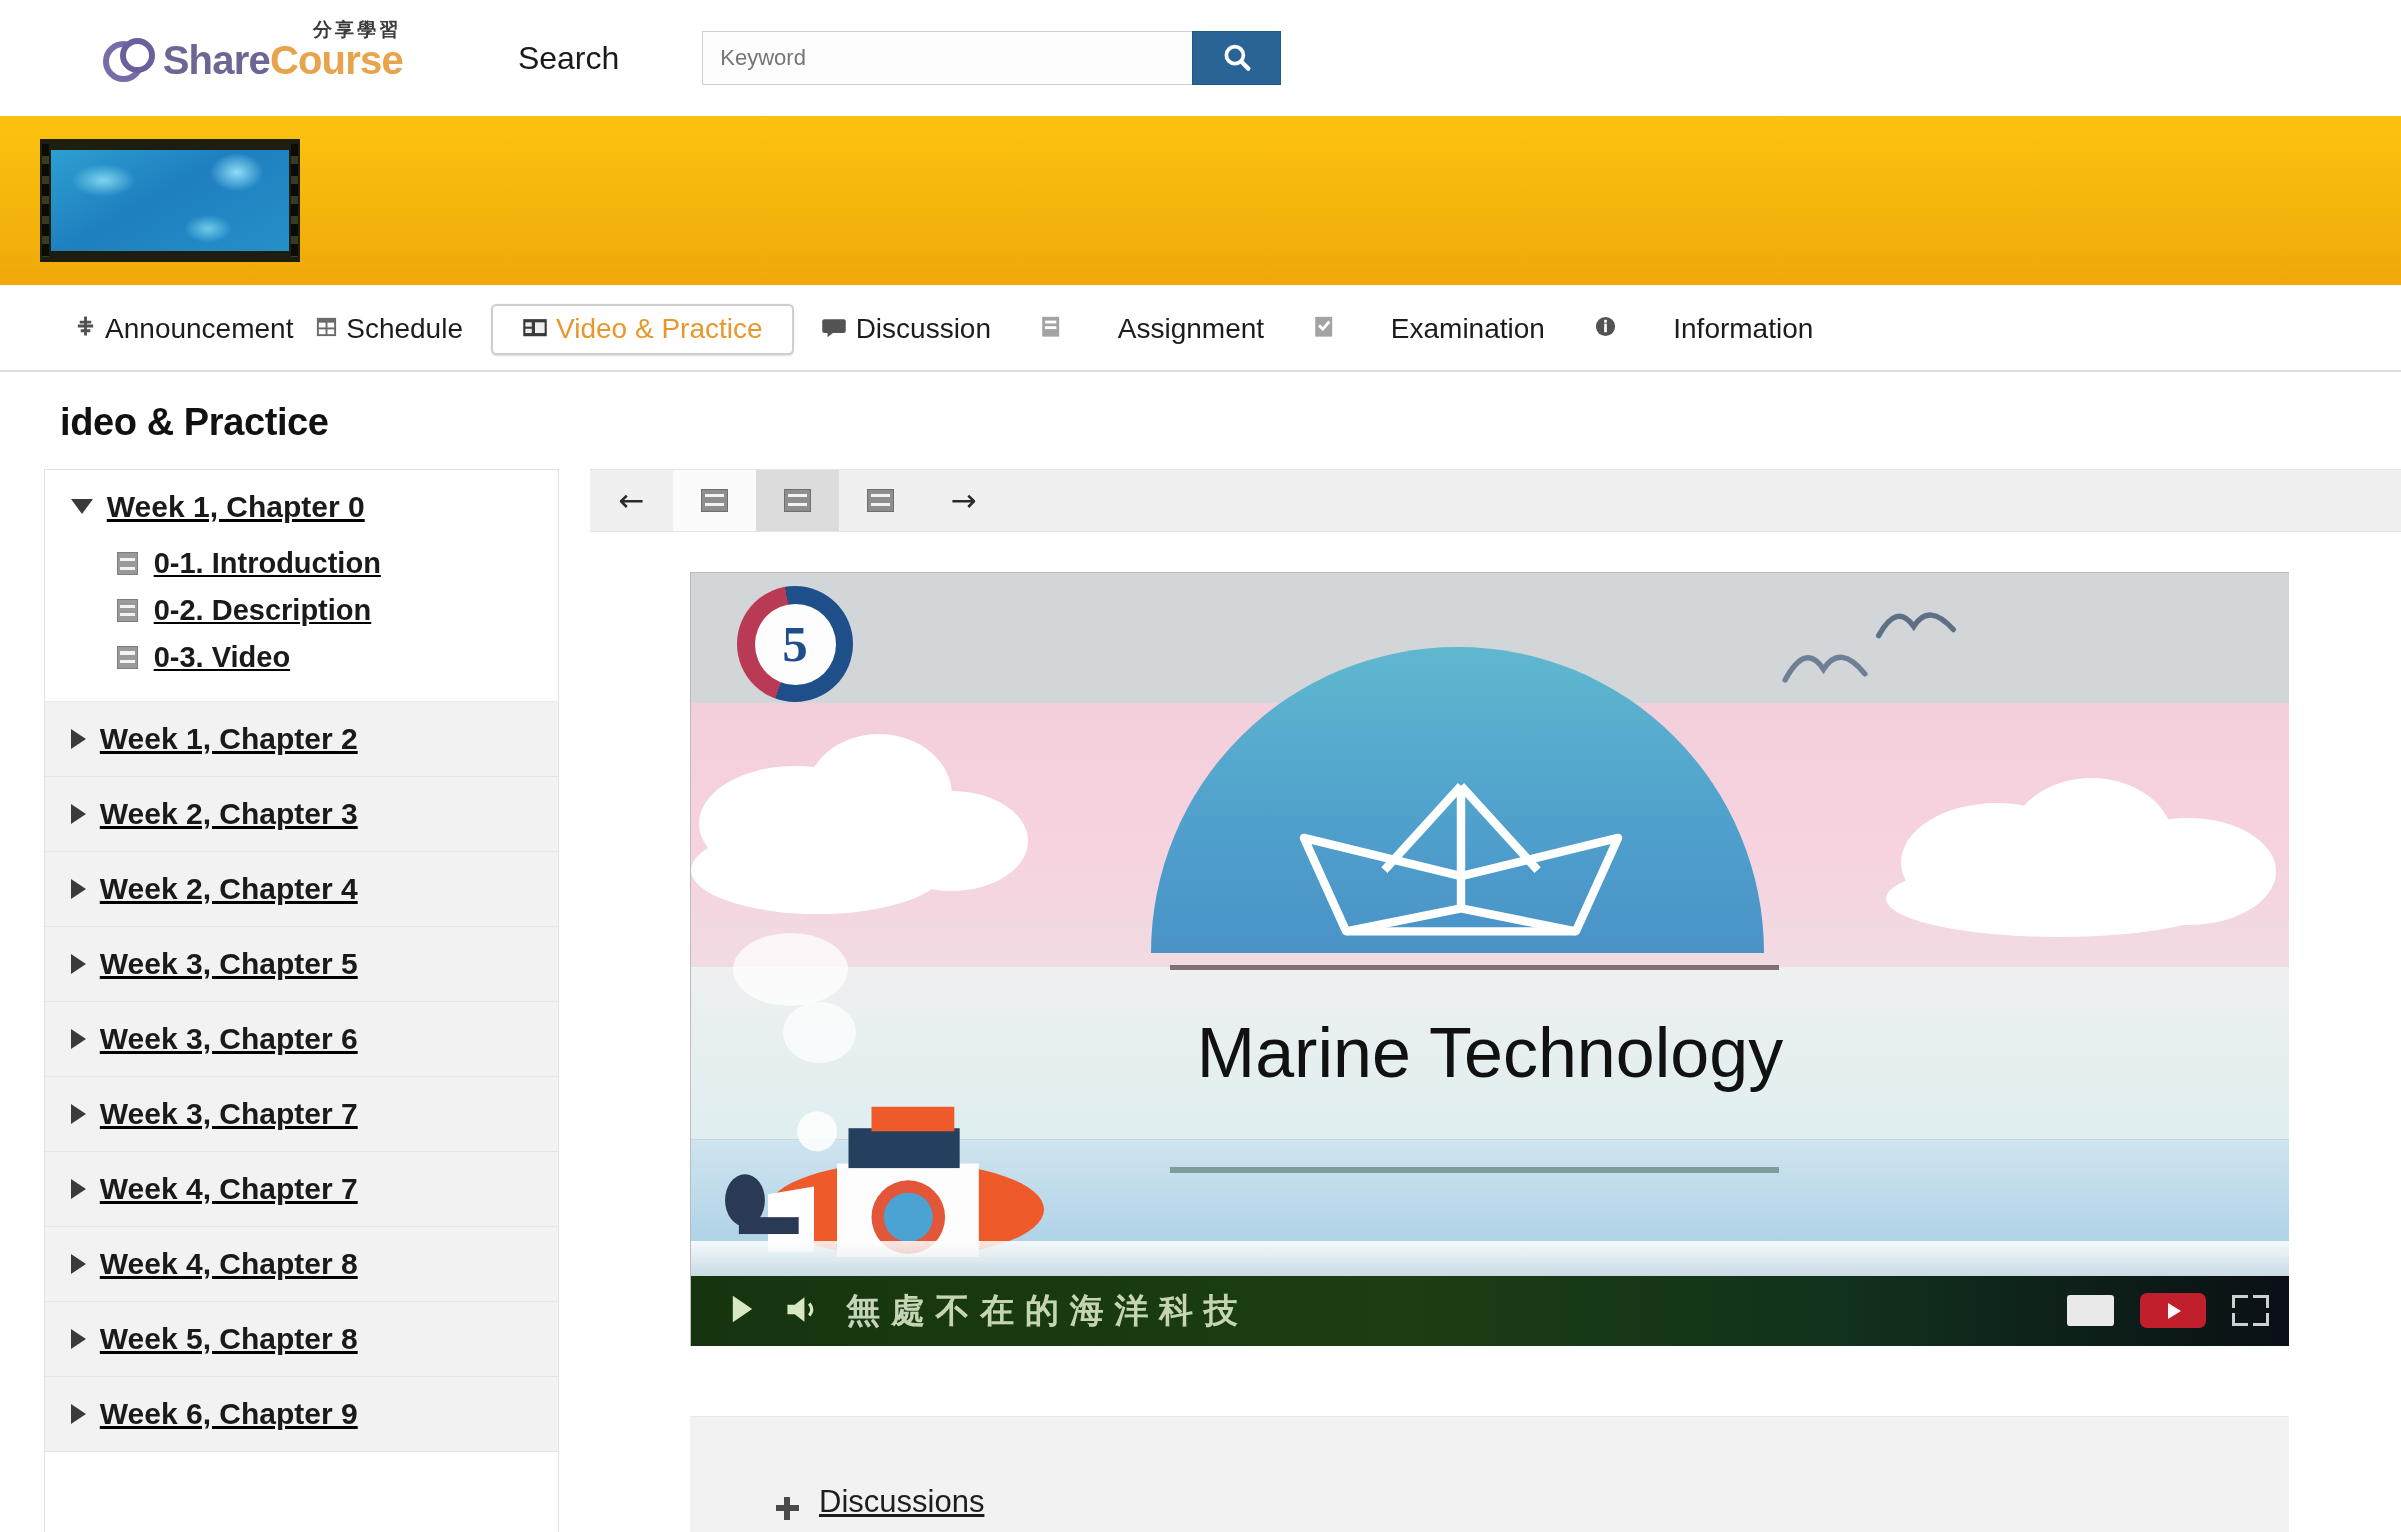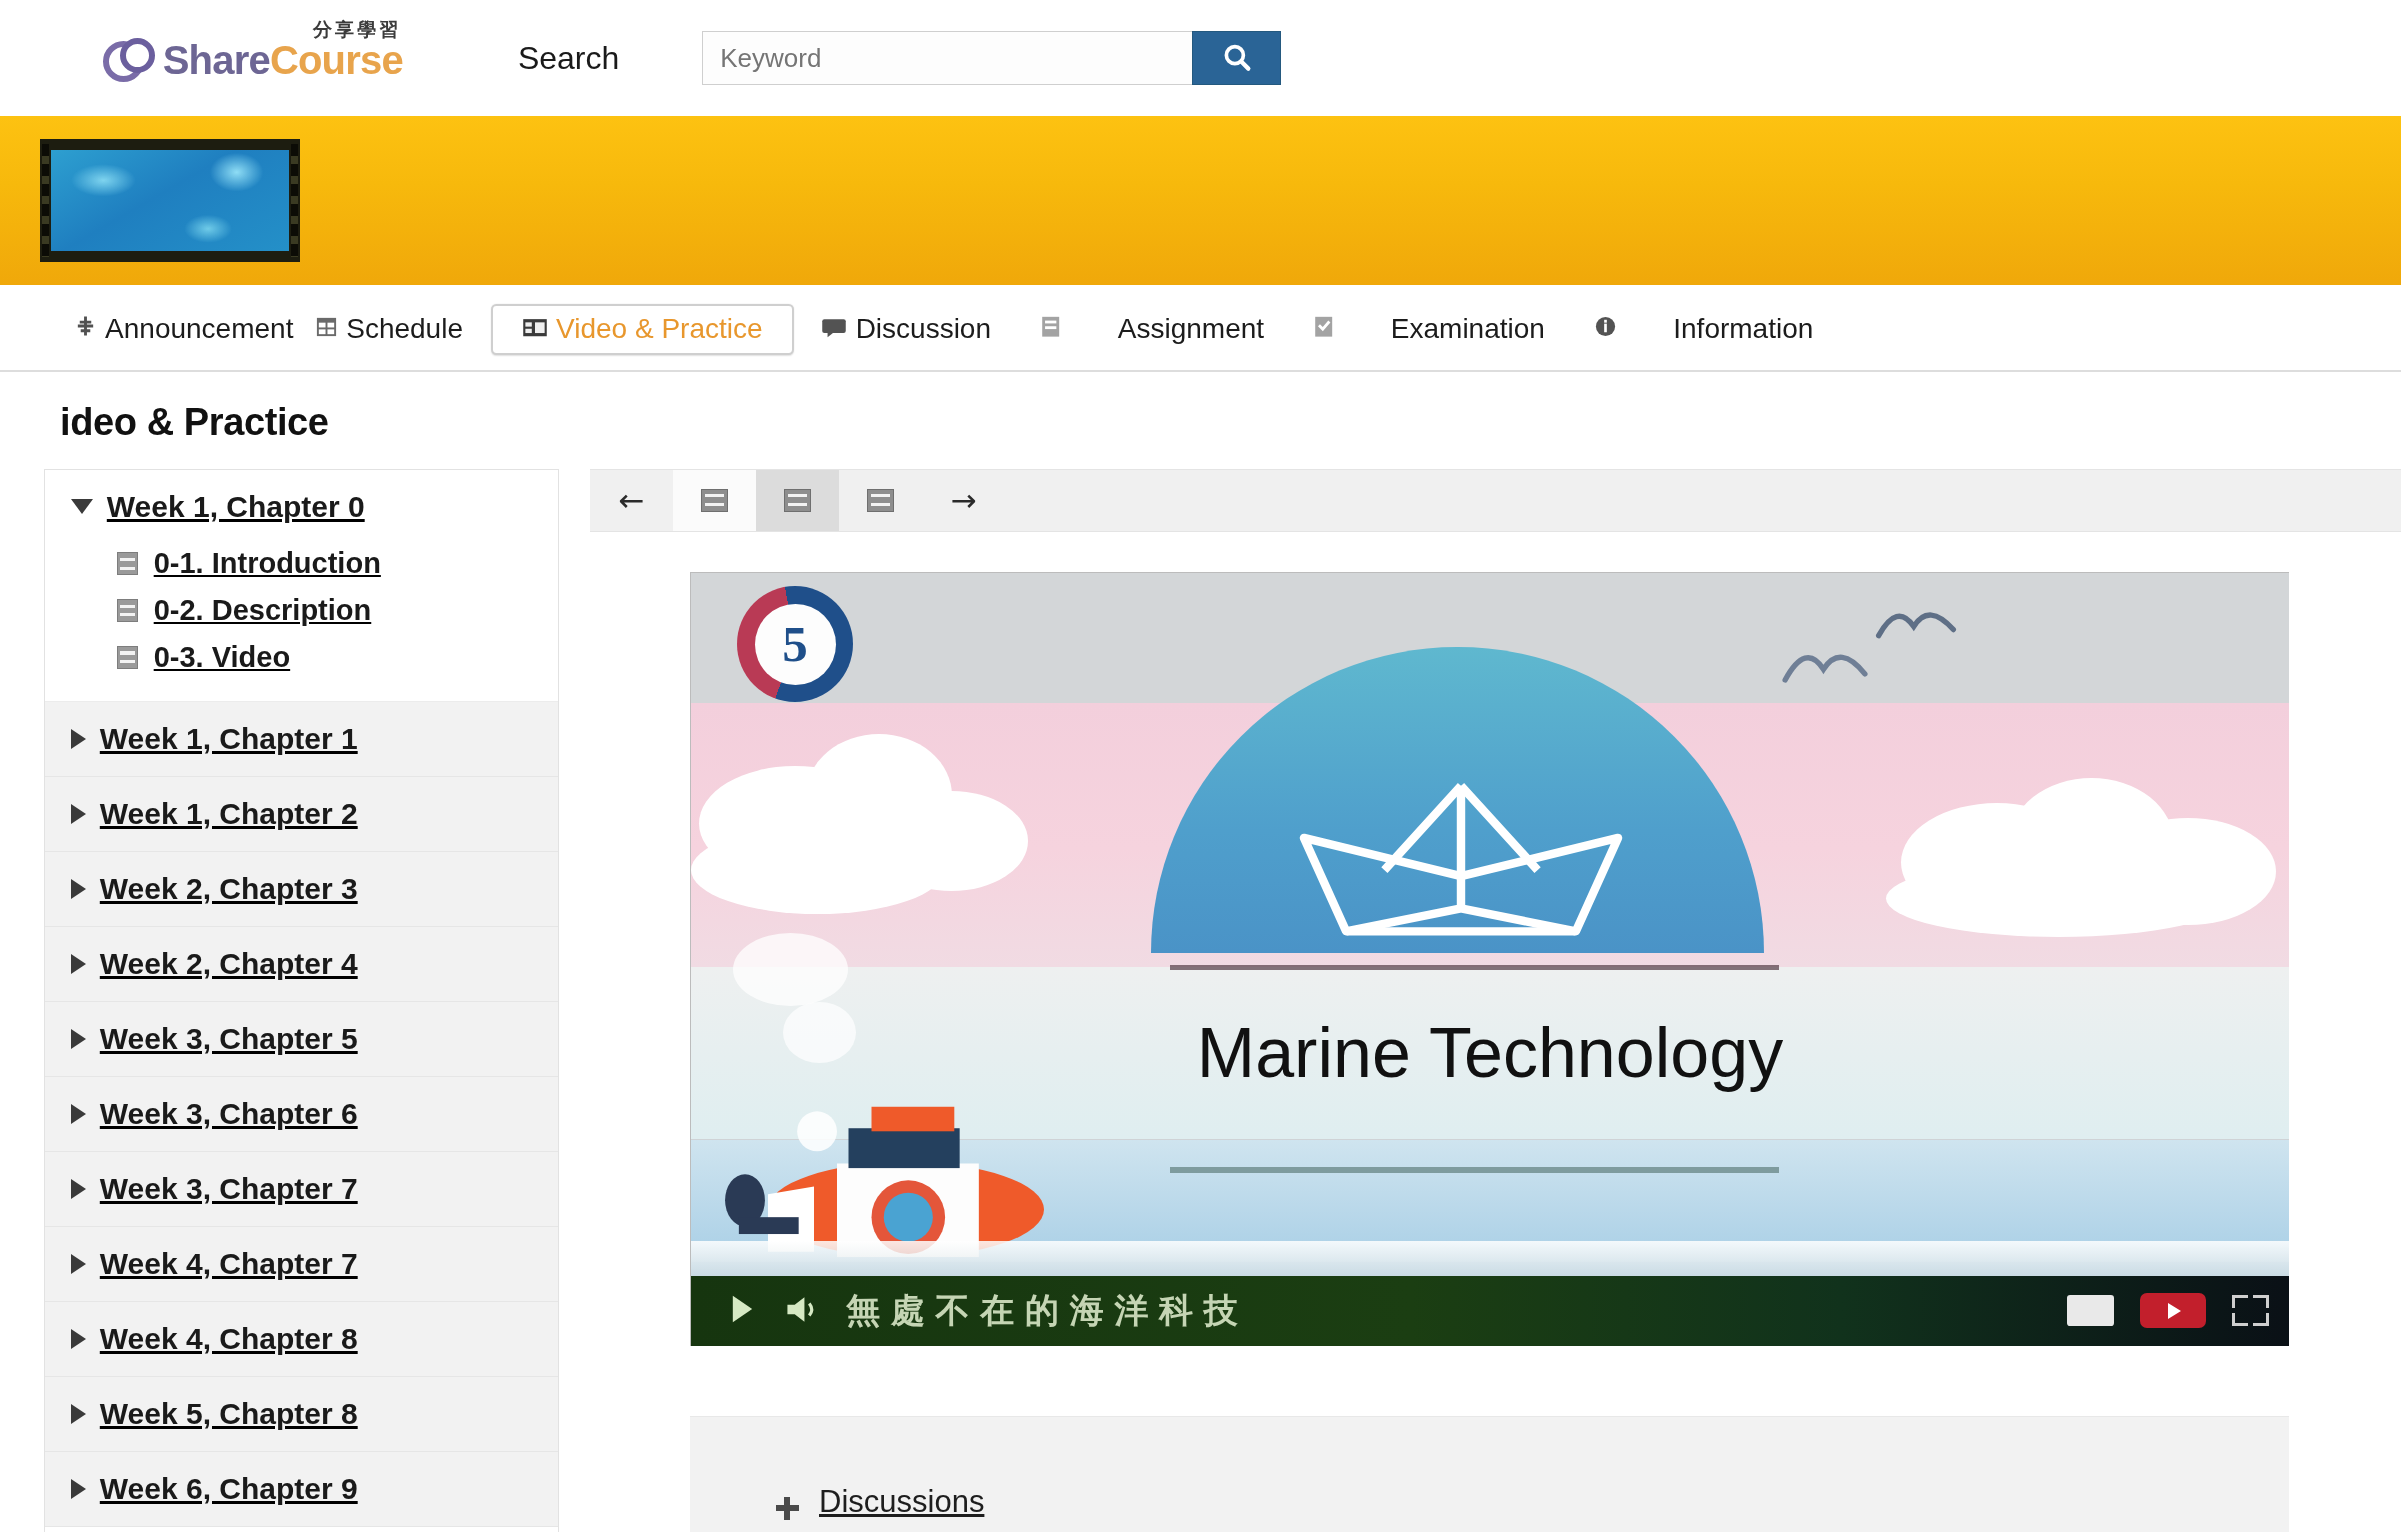--- a/index.html
+++ b/index.html
@@ -75,21 +75,21 @@
     margin-left: 83px;
     display: flex;
     align-items: stretch;
     height: 54px;
   }
   .search-input {
     width: 490px;
     border: 0.8px solid #cfcfcf;
     border-right: none;
     background: #fdfdfd;
-    font-size: 26px;
+    font-size: 22px;
     color: #8d8d8d;
     padding: 0 17px;
     font-family: "Liberation Sans", sans-serif;
     outline: none;
     box-sizing: border-box;
   }
   .search-btn {
     width: 87px;
     background: #2a6496;
     border: 0.8px solid #24597f;
@@ -579,26 +579,20 @@
           <span class="slide-icon"></span>
           <span>0-2. Description</span>
         </div>
         <div class="subitem">
           <span class="slide-icon"></span>
           <span>0-3. Video</span>
         </div>
       </div>
     </div>
 
-    <div class="chapter">
-      <div class="chapter-head">
-          <span class="tri tri-right"></span>
-        <span>Week 1, Chapter 1</span>
-        </div>
-    </div>
     <div class="chapter">
       <div class="chapter-head">
           <span class="tri tri-right"></span>
         <span>Week 1, Chapter 2</span>
         </div>
     </div>
     <div class="chapter">
       <div class="chapter-head">
           <span class="tri tri-right"></span>
         <span>Week 2, Chapter 3</span>

